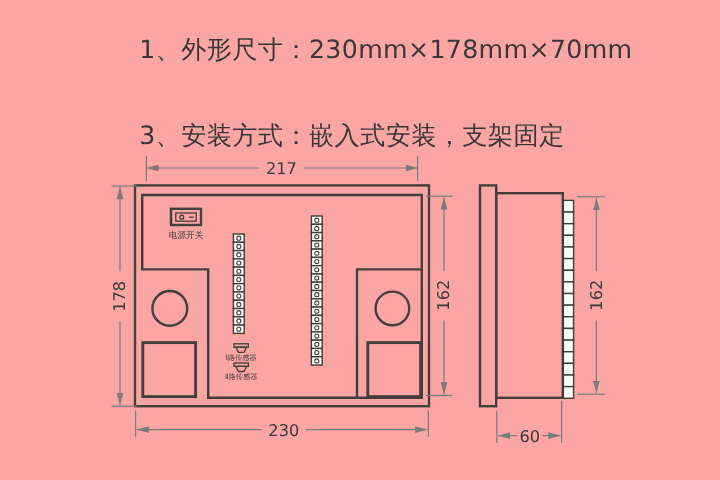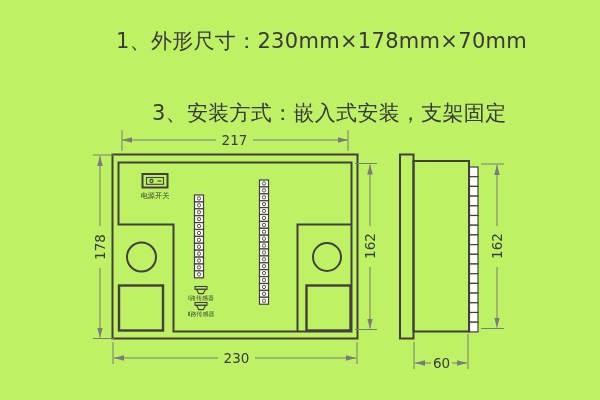--- a/index.html
+++ b/index.html
@@ -1,27 +1,27 @@
 <!DOCTYPE html>
 <html><head>
 <meta charset="utf-8">
 <style>
   html,body{margin:0;padding:0;background:#ffffff;}
   #canvas{
-    position:relative;width:600px;height:400px;background:#bef264;overflow:hidden;
+    position:relative;width:600px;height:400px;background:#fca5a5;overflow:hidden;
     font-family:"DejaVu Sans","Liberation Sans",sans-serif;
   }
   .spec-line{
     position:absolute;left:116px;white-space:nowrap;
     font-size:21px;line-height:21px;font-weight:500;color:#383838;
     letter-spacing:0.3px;
   }
   #spec-1{top:31px;}
   #spec-2{top:68px;}
-  #spec-3{top:103px;margin-left:36px;}
+  #spec-3{top:103px;}
   svg{position:absolute;left:0;top:0;}
   .ln{fill:none;stroke:#433f3c;stroke-width:2;}
   .ln-thick{fill:none;stroke:#433f3c;stroke-width:2.4;}
   .ln-thin{fill:none;stroke:#433f3c;stroke-width:1.1;}
   .dim{fill:none;stroke:#7b7b7b;stroke-width:1;}
   .dimtxt{fill:#3a3a3a;font-size:13.5px;font-family:"DejaVu Sans","Liberation Sans",sans-serif;}
   .small-label{fill:#3a3a3a;font-size:7.2px;font-family:"DejaVu Sans","Liberation Sans",sans-serif;}
   .tiny-label{fill:#3a3a3a;font-size:6px;font-family:"DejaVu Sans","Liberation Sans",sans-serif;}
   g[data-cells] rect{fill:#ffffff;stroke:#433f3c;stroke-width:1.2;}
   g[data-cells] circle{fill:none;stroke:#433f3c;stroke-width:0.9;}

